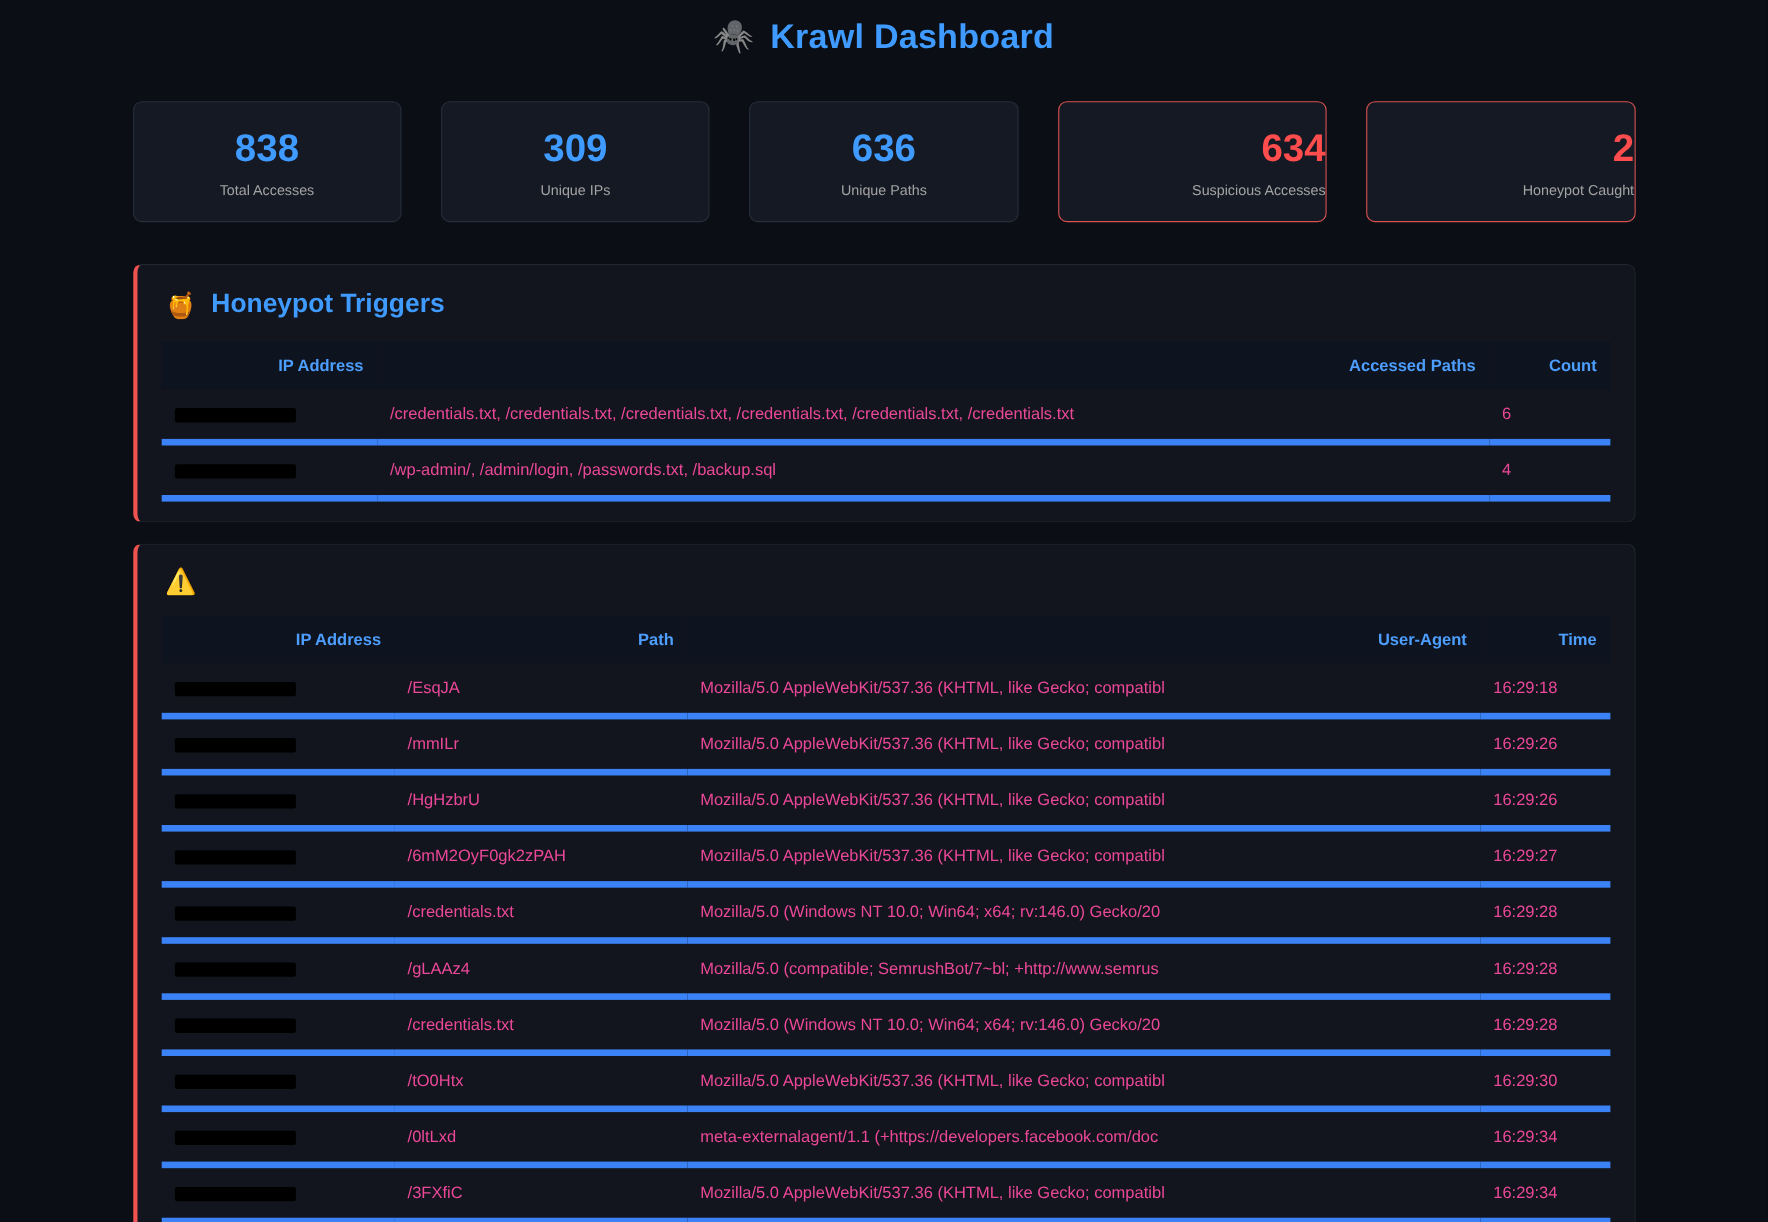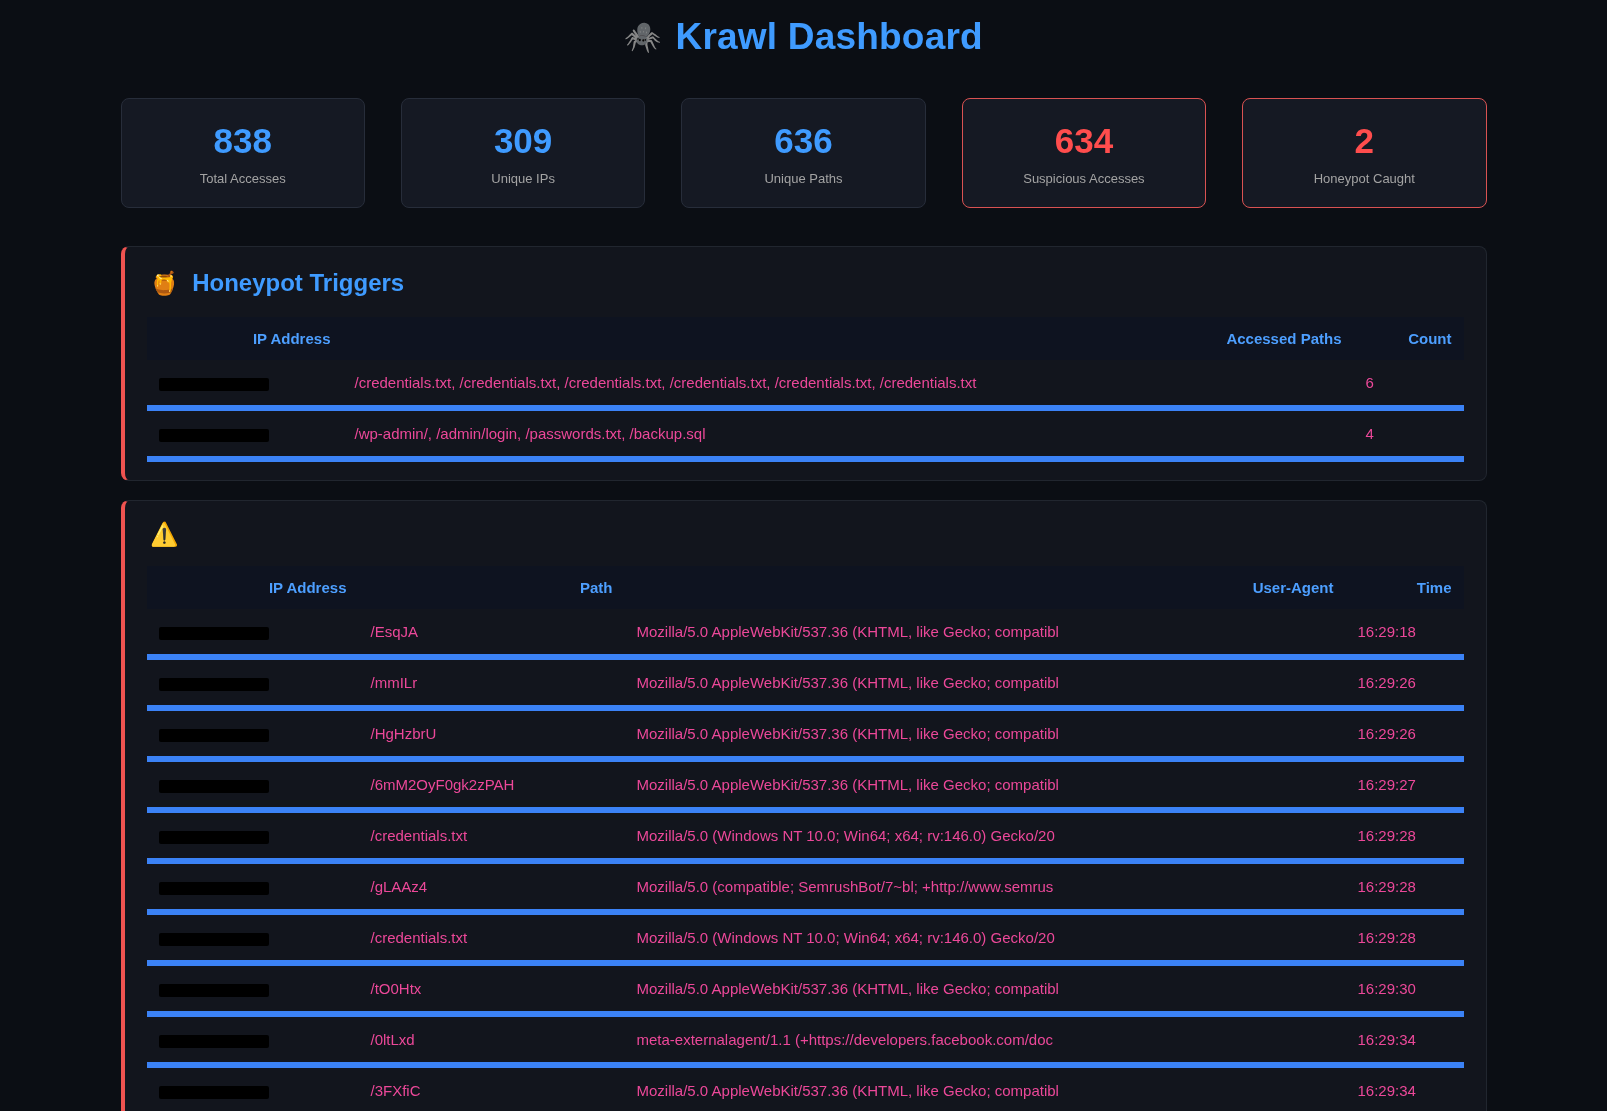--- a/index.html
+++ b/index.html
@@ -14,32 +14,32 @@
     --alert: #ff4d4d;
   }
   .container { width: 1366px; margin: 0 auto; }
 
   
   .header {
     display: flex; justify-content: center; align-items: center;
     gap: 14px; padding: 16px 0 40px;
   }
   .spider-icon { font-size: 30px; line-height: 1; color: #7a6fd0; }
-  .page-title { font-size: 37px; font-weight: bold; color: var(--accent); letter-spacing: 0.2px; }
+  .page-title { font-size: 31px; font-weight: bold; color: var(--accent); letter-spacing: 0.2px; }
 
   
   .stats { display: flex; gap: 36px; }
   .stat-card {
     flex: 1; height: 110px;
     background: #151923;
     border: 1px solid #272d3a;
     border-radius: 8px;
     display: flex; flex-direction: column; justify-content: center; align-items: center;
   }
-  .stat-card.alert { border-color: #d95252; }
+  .stat-card.alert { border-color: #d95252; align-items: flex-end; }
   .stat-value { font-size: 35px; font-weight: bold; color: var(--accent); }
   .stat-card.alert .stat-value { color: var(--alert); }
   .stat-label { font-size: 13px; color: #a3a3a3; margin-top: 10px; }
 
   
   .section {
     background: #12151d;
     border: 1px solid #21262f;
     border-left: 4px solid #ef5350;
     border-radius: 8px;

